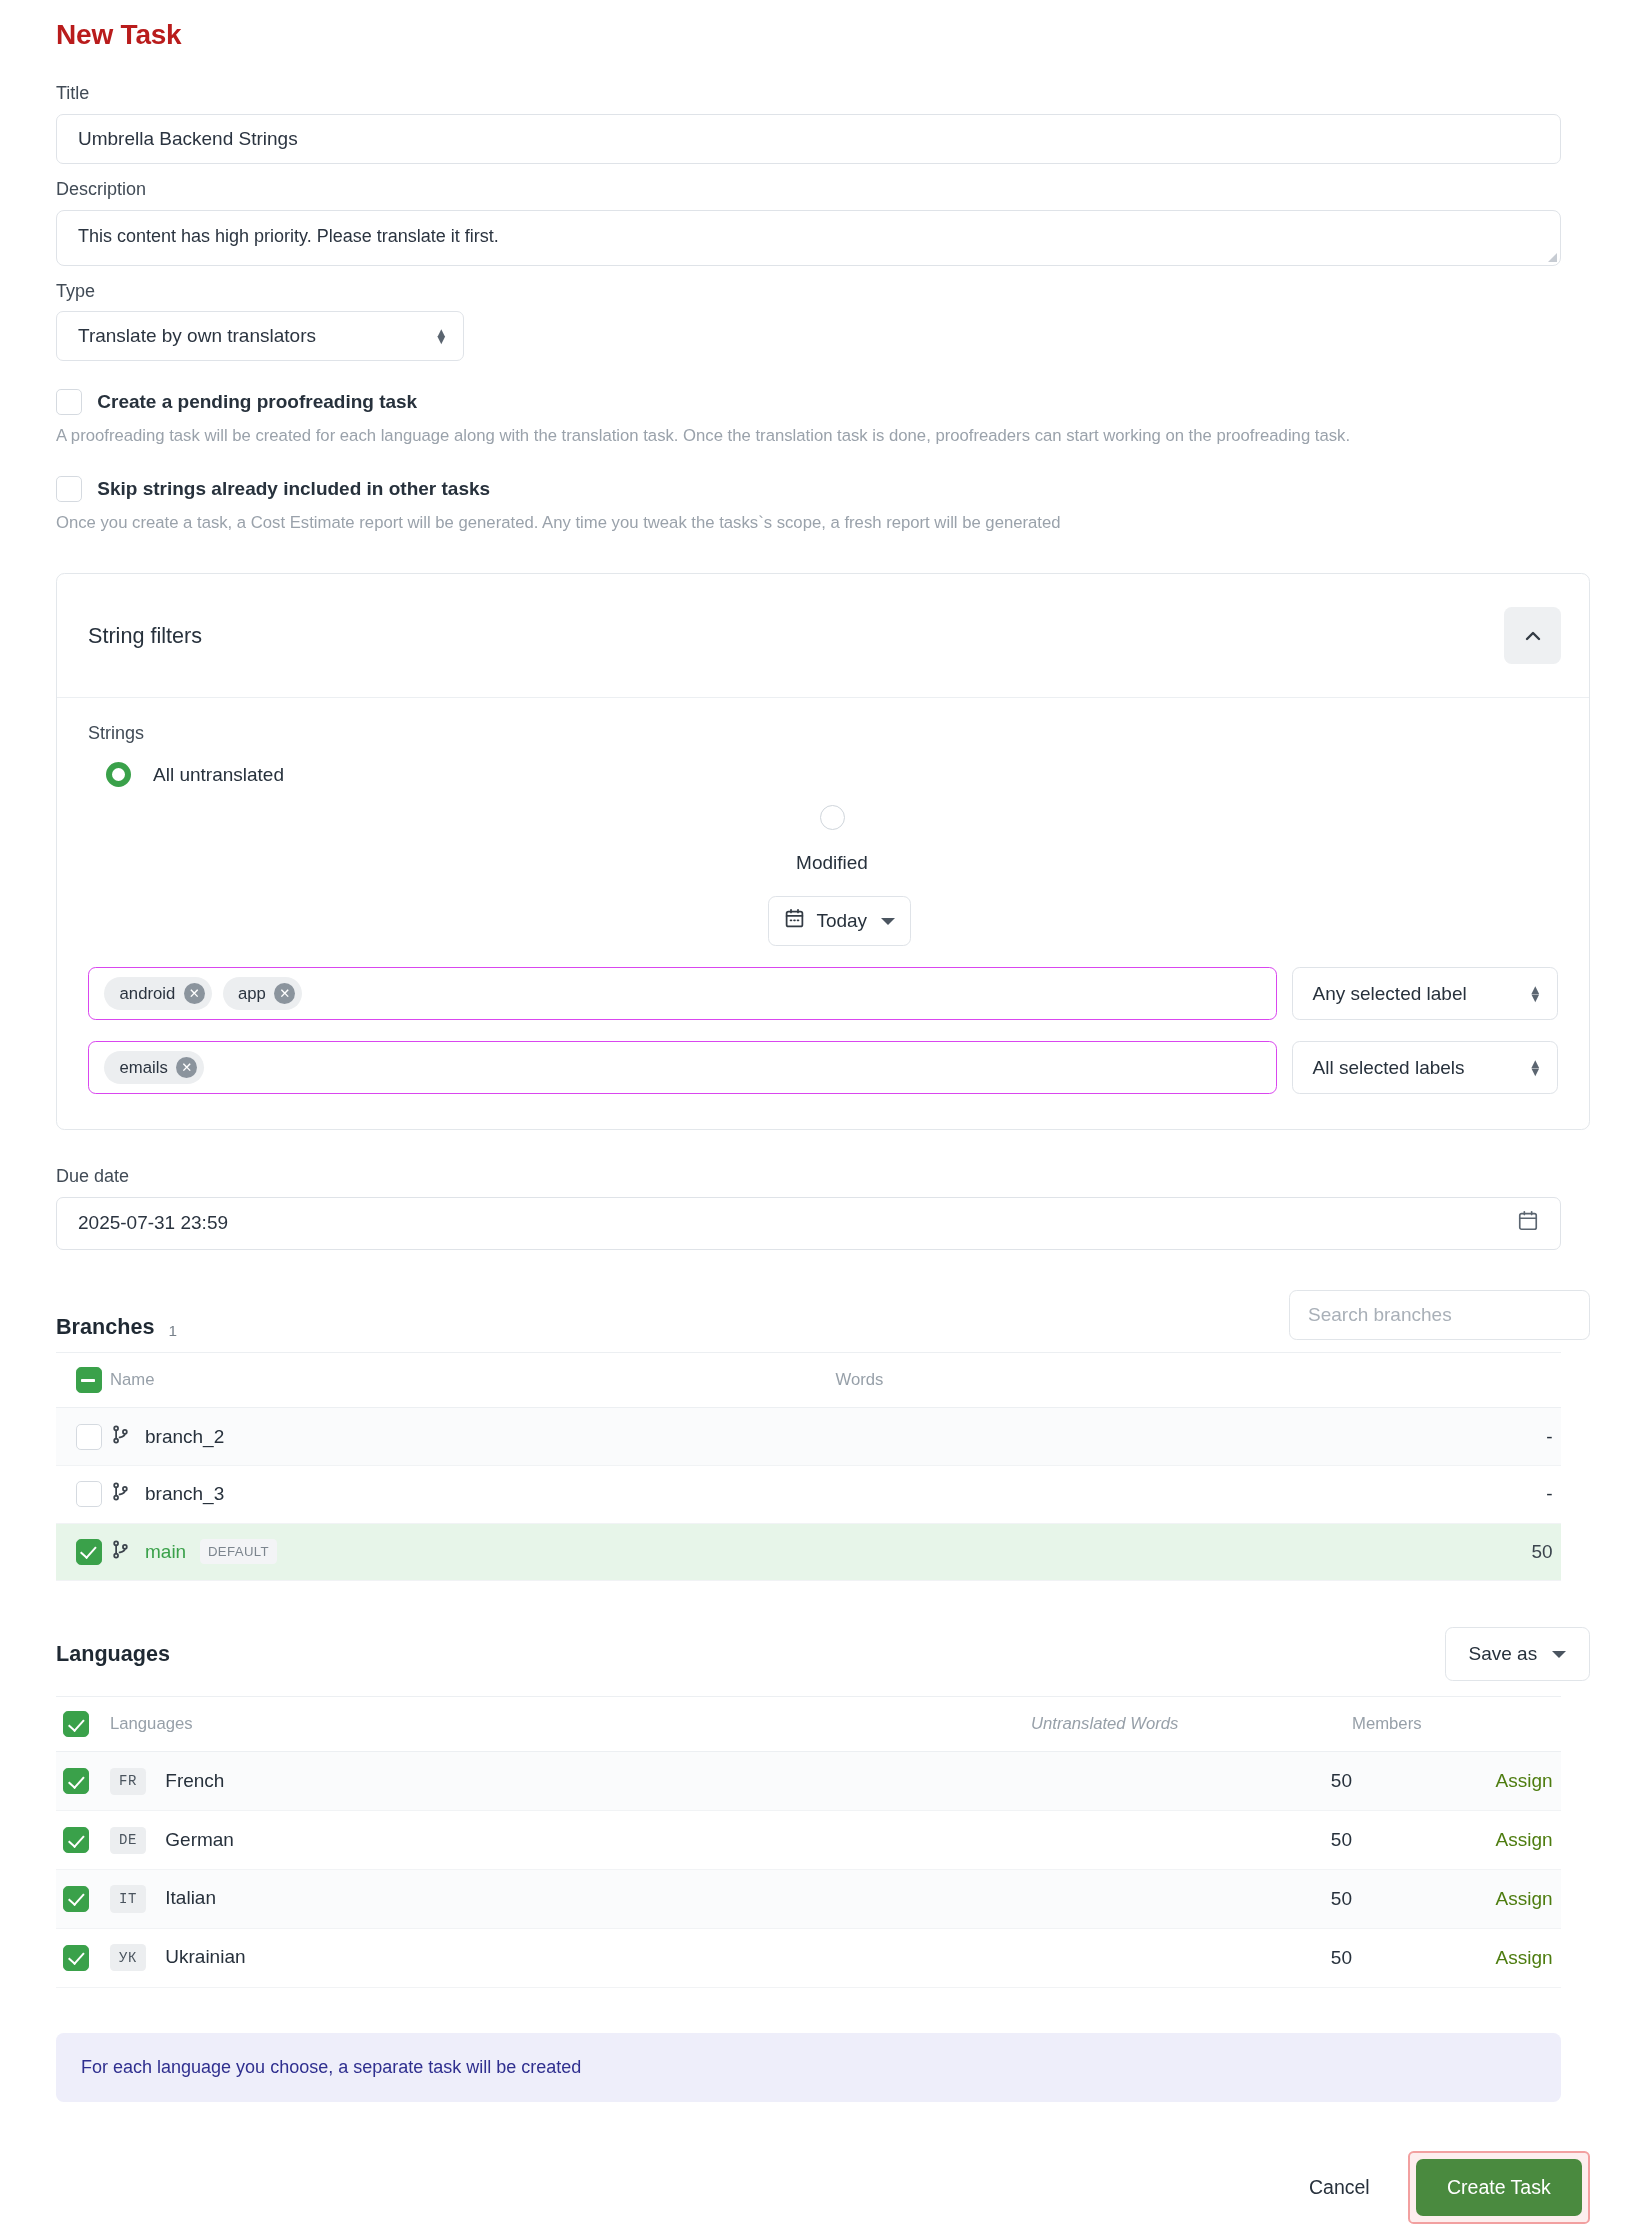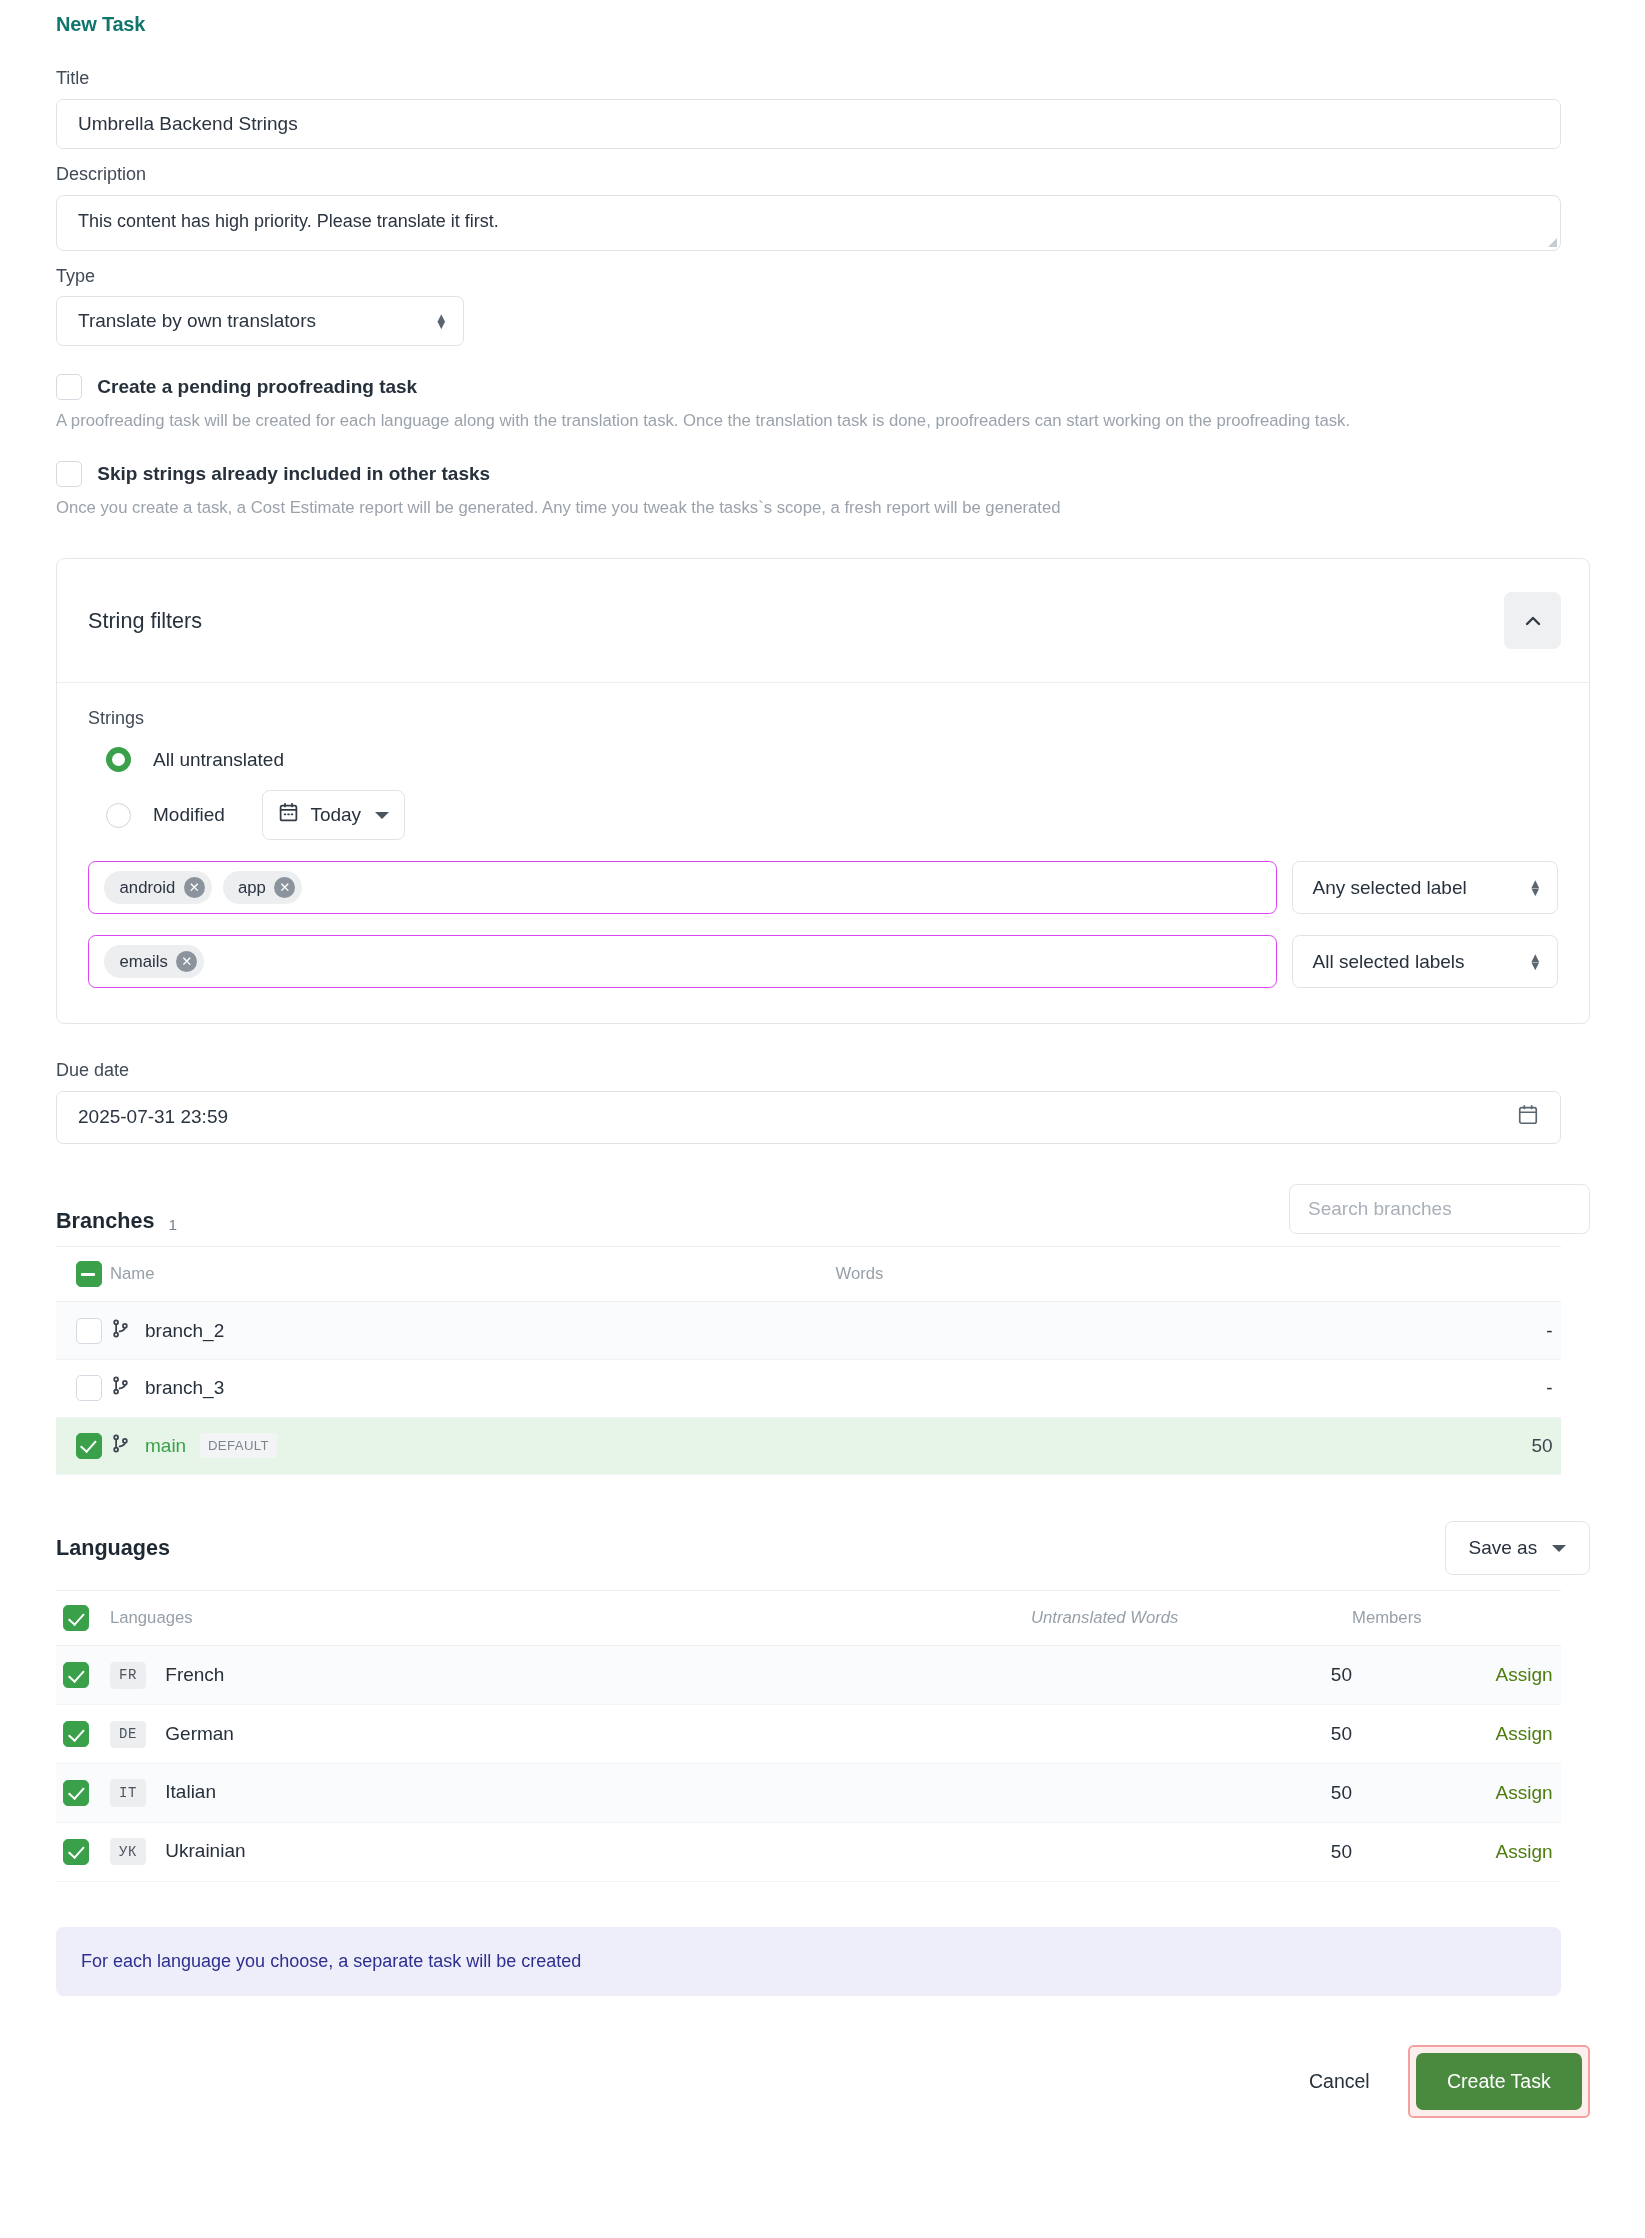--- a/index.html
+++ b/index.html
@@ -14,25 +14,25 @@
 
   .page {
     width: 1646px;
     min-height: 2239px;
     padding: 0 56px;
     position: relative;
   }
 
   
   .page-title {
-    font-size: 20px;
+    font-size: 28px;
     font-weight: 700;
-    color: #0f766e;
+    color: #b91c1c;
     letter-spacing: -0.2px;
-    padding-top: 13px;
+    padding-top: 19px;
     margin-bottom: 32px;
   }
   .field-label {
     font-size: 18px;
     color: #414b56;
     margin-bottom: 9.8px;
     display: block;
   }
   .helper-text {
     font-size: 16.7px;
@@ -507,21 +507,21 @@
     </div>
 
     <div class="filters-body">
       <span class="sub-label">Strings</span>
 
       <div class="radio-row">
         <div class="radio sel"></div>
         <span class="radio-label">All untranslated</span>
       </div>
 
-      <div class="radio-row" style="margin-bottom:2.8px;">
+      <div class="radio-row" style="margin-bottom:2.8px;flex-direction:column;">
         <div class="radio"></div>
         <span class="radio-label">Modified</span>
         <div class="today-btn">
           <span>
             <svg width="21" height="21" viewBox="0 0 24 24" fill="none" stroke="#333b44" stroke-width="2" stroke-linecap="round" stroke-linejoin="round">
                 <rect x="3" y="4" width="18" height="17" rx="2"></rect>
                 <line x1="3" y1="9" x2="21" y2="9"></line>
                 <line x1="8" y1="2" x2="8" y2="5"></line>
                 <line x1="16" y1="2" x2="16" y2="5"></line>
                 <line x1="7.5" y1="14" x2="8.5" y2="14"></line>

